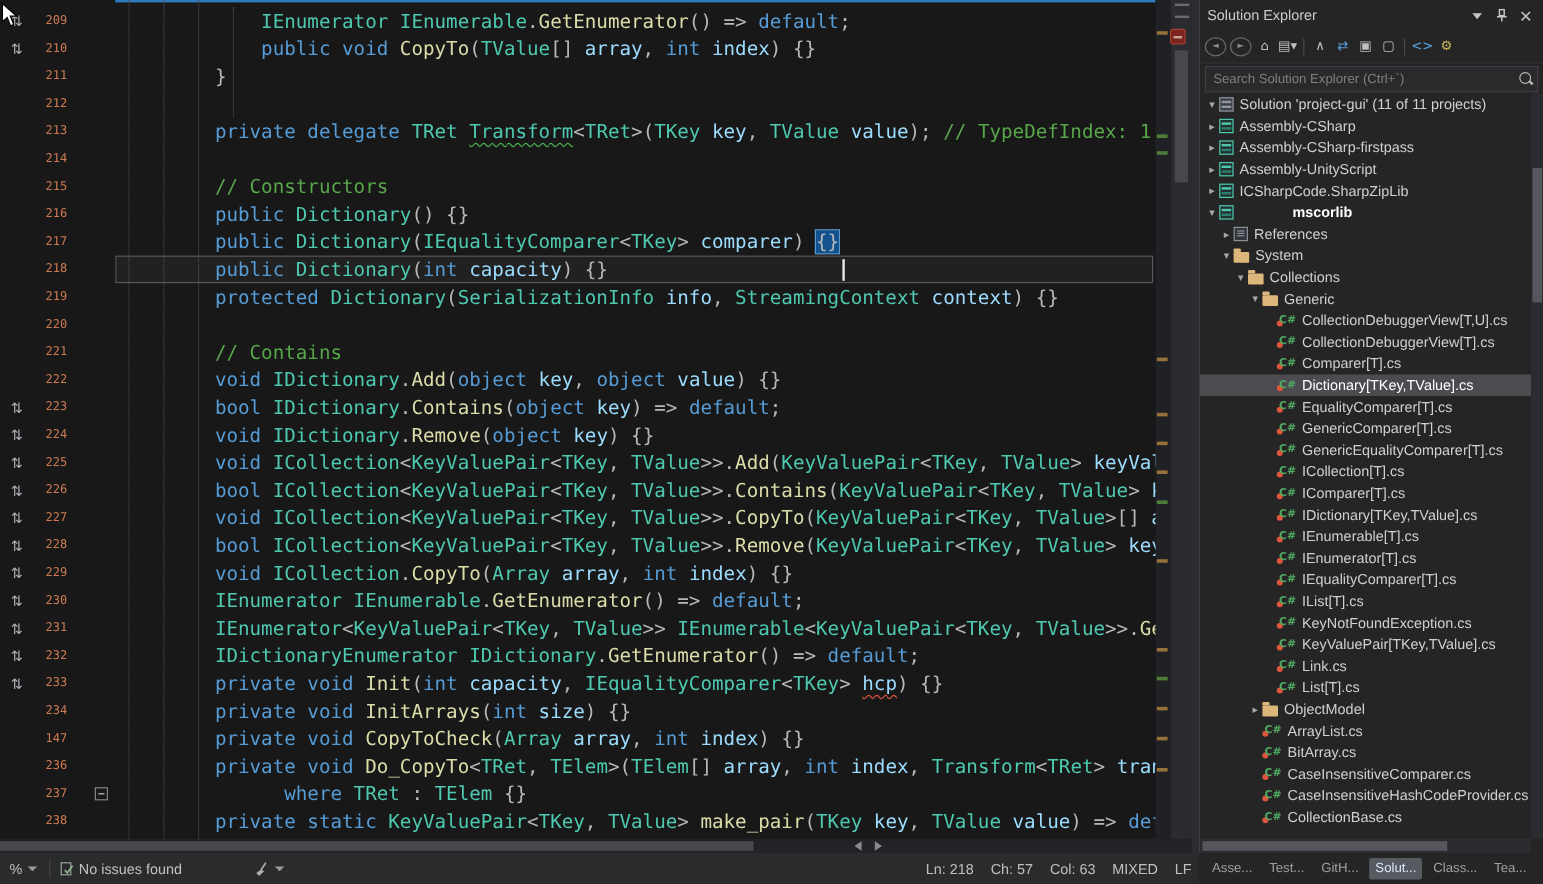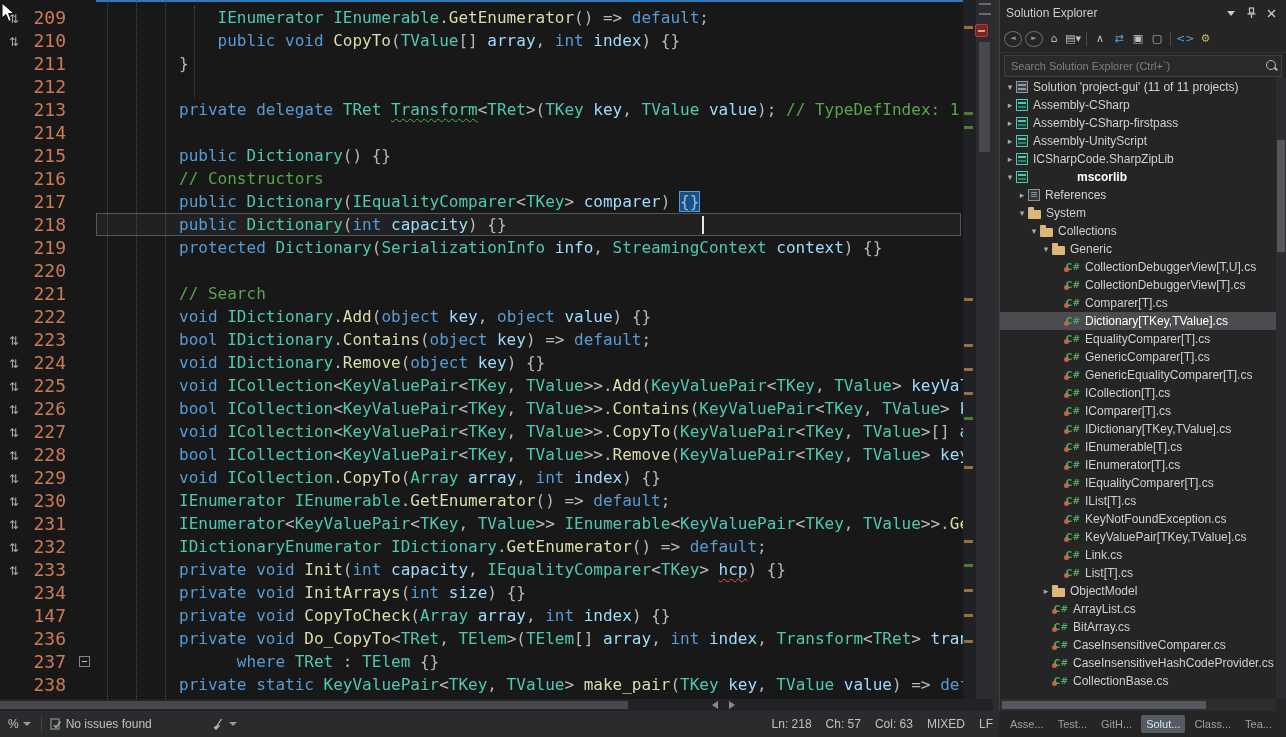--- a/index.html
+++ b/index.html
@@ -10,22 +10,22 @@
   
   .editor{position:absolute;left:0;top:0;width:993px;height:711px;background:var(--editor-bg,#181818);}
   .accent-top{position:absolute;left:96px;top:0;width:867px;height:2px;background:var(--accent,#2f86d2);opacity:.9;}
   .col{position:absolute;top:0;height:699px;overflow:hidden;padding-top:6px;box-sizing:border-box;}
   #glyph-col{left:0;width:28px;}
   #num-col{left:28px;width:48px;}
   #outline-col{left:76px;width:20px;}
   .cell{height:23px;line-height:23px;}
   .icon-cell{text-align:center;}
   .glyph{color:#aab0b6;font-size:12px;font-family:"DejaVu Sans",sans-serif;}
-  .num-cell{text-align:right;padding-right:10px;color:var(--line-number,#ce7b54);
-            font-family:"DejaVu Sans Mono",monospace;font-size:18px;}
+  .num-cell{text-align:center;padding-right:10px;color:var(--line-number,#ce7b54);
+            font-family:"DejaVu Sans Mono",monospace;font-size:10px;}
   .outline-cell{position:relative;}
   .obox{position:absolute;left:3px;top:6px;width:11px;height:11px;border:1px solid #858585;
         background:var(--editor-bg,#181818);box-sizing:border-box;}
   .obox::after{content:"";position:absolute;left:2px;top:4px;width:5px;height:1px;background:#cccccc;}
 
   #code-area{position:absolute;left:96px;top:0;width:867px;height:699px;overflow:hidden;}
   #code-lines{position:absolute;left:0;top:0;right:0;padding-top:6px;z-index:2;}
   .code-row{height:23px;line-height:23px;white-space:pre;font-family:"DejaVu Sans Mono",monospace;
             font-size:16px;color:var(--text,#dcdcdc);padding-left:6px;position:relative;}
   .tk-k{color:var(--keyword,#569cd6);}
@@ -237,27 +237,27 @@
         <div class="cell outline-cell"></div>
       </div>
     <div id="code-area">
       <div id="code-lines">
           <div class="code-row"><span class="tk-n">            </span><span class="tk-t">IEnumerator</span><span class="tk-n"> </span><span class="tk-t">IEnumerable</span><span class="tk-o">.</span><span class="tk-m">GetEnumerator</span><span class="tk-o">() =&gt; </span><span class="tk-k">default</span><span class="tk-o">;</span></div>
           <div class="code-row"><span class="tk-n">            </span><span class="tk-k">public</span><span class="tk-n"> </span><span class="tk-k">void</span><span class="tk-n"> </span><span class="tk-m">CopyTo</span><span class="tk-o">(</span><span class="tk-t">TValue</span><span class="tk-o">[] </span><span class="tk-p">array</span><span class="tk-o">, </span><span class="tk-k">int</span><span class="tk-n"> </span><span class="tk-p">index</span><span class="tk-o">) {}</span></div>
           <div class="code-row"><span class="tk-n">        </span><span class="tk-o">}</span></div>
           <div class="code-row"><span class="tk-n"></span></div>
           <div class="code-row"><span class="tk-n">        </span><span class="tk-k">private</span><span class="tk-n"> </span><span class="tk-k">delegate</span><span class="tk-n"> </span><span class="tk-t">TRet</span><span class="tk-n"> </span><span class="tk-t sqg">Transform</span><span class="tk-o">&lt;</span><span class="tk-t">TRet</span><span class="tk-o">&gt;(</span><span class="tk-t">TKey</span><span class="tk-n"> </span><span class="tk-p">key</span><span class="tk-o">, </span><span class="tk-t">TValue</span><span class="tk-n"> </span><span class="tk-p">value</span><span class="tk-o">);</span><span class="tk-n"> </span><span class="tk-c">// TypeDefIndex: 1</span></div>
           <div class="code-row"><span class="tk-n"></span></div>
+          <div class="code-row"><span class="tk-n">        </span><span class="tk-c">// Constructors</span></div>
           <div class="code-row"><span class="tk-n">        </span><span class="tk-k">public</span><span class="tk-n"> </span><span class="tk-t">Dictionary</span><span class="tk-o">() {}</span></div>
-          <div class="code-row"><span class="tk-n">        </span><span class="tk-c">// Constructors</span></div>
           <div class="code-row"><span class="tk-n">        </span><span class="tk-k">public</span><span class="tk-n"> </span><span class="tk-t">Dictionary</span><span class="tk-o">(</span><span class="tk-t">IEqualityComparer</span><span class="tk-o">&lt;</span><span class="tk-t">TKey</span><span class="tk-o">&gt; </span><span class="tk-p">comparer</span><span class="tk-o">) </span><span class="tk-o bm">{}</span></div>
           <div class="code-row"><span class="tk-n">        </span><span class="tk-k">public</span><span class="tk-n"> </span><span class="tk-t">Dictionary</span><span class="tk-o">(</span><span class="tk-k">int</span><span class="tk-n"> </span><span class="tk-p">capacity</span><span class="tk-o">) {}</span></div>
           <div class="code-row"><span class="tk-n">        </span><span class="tk-k">protected</span><span class="tk-n"> </span><span class="tk-t">Dictionary</span><span class="tk-o">(</span><span class="tk-t">SerializationInfo</span><span class="tk-n"> </span><span class="tk-p">info</span><span class="tk-o">, </span><span class="tk-t">StreamingContext</span><span class="tk-n"> </span><span class="tk-p">context</span><span class="tk-o">) {}</span></div>
           <div class="code-row"><span class="tk-n"></span></div>
-          <div class="code-row"><span class="tk-n">        </span><span class="tk-c">// Search</span></div>
+          <div class="code-row"><span class="tk-n">        </span><span class="tk-c">// Contains</span></div>
           <div class="code-row"><span class="tk-n">        </span><span class="tk-k">void</span><span class="tk-n"> </span><span class="tk-t">IDictionary</span><span class="tk-o">.</span><span class="tk-m">Add</span><span class="tk-o">(</span><span class="tk-k">object</span><span class="tk-n"> </span><span class="tk-p">key</span><span class="tk-o">, </span><span class="tk-k">object</span><span class="tk-n"> </span><span class="tk-p">value</span><span class="tk-o">) {}</span></div>
           <div class="code-row"><span class="tk-n">        </span><span class="tk-k">bool</span><span class="tk-n"> </span><span class="tk-t">IDictionary</span><span class="tk-o">.</span><span class="tk-m">Contains</span><span class="tk-o">(</span><span class="tk-k">object</span><span class="tk-n"> </span><span class="tk-p">key</span><span class="tk-o">) =&gt; </span><span class="tk-k">default</span><span class="tk-o">;</span></div>
           <div class="code-row"><span class="tk-n">        </span><span class="tk-k">void</span><span class="tk-n"> </span><span class="tk-t">IDictionary</span><span class="tk-o">.</span><span class="tk-m">Remove</span><span class="tk-o">(</span><span class="tk-k">object</span><span class="tk-n"> </span><span class="tk-p">key</span><span class="tk-o">) {}</span></div>
           <div class="code-row"><span class="tk-n">        </span><span class="tk-k">void</span><span class="tk-n"> </span><span class="tk-t">ICollection</span><span class="tk-o">&lt;</span><span class="tk-t">KeyValuePair</span><span class="tk-o">&lt;</span><span class="tk-t">TKey</span><span class="tk-o">, </span><span class="tk-t">TValue</span><span class="tk-o">&gt;&gt;.</span><span class="tk-m">Add</span><span class="tk-o">(</span><span class="tk-t">KeyValuePair</span><span class="tk-o">&lt;</span><span class="tk-t">TKey</span><span class="tk-o">, </span><span class="tk-t">TValue</span><span class="tk-o">&gt; </span><span class="tk-p">keyValuePair</span></div>
           <div class="code-row"><span class="tk-n">        </span><span class="tk-k">bool</span><span class="tk-n"> </span><span class="tk-t">ICollection</span><span class="tk-o">&lt;</span><span class="tk-t">KeyValuePair</span><span class="tk-o">&lt;</span><span class="tk-t">TKey</span><span class="tk-o">, </span><span class="tk-t">TValue</span><span class="tk-o">&gt;&gt;.</span><span class="tk-m">Contains</span><span class="tk-o">(</span><span class="tk-t">KeyValuePair</span><span class="tk-o">&lt;</span><span class="tk-t">TKey</span><span class="tk-o">, </span><span class="tk-t">TValue</span><span class="tk-o">&gt; </span><span class="tk-p">keyValuePair</span></div>
           <div class="code-row"><span class="tk-n">        </span><span class="tk-k">void</span><span class="tk-n"> </span><span class="tk-t">ICollection</span><span class="tk-o">&lt;</span><span class="tk-t">KeyValuePair</span><span class="tk-o">&lt;</span><span class="tk-t">TKey</span><span class="tk-o">, </span><span class="tk-t">TValue</span><span class="tk-o">&gt;&gt;.</span><span class="tk-m">CopyTo</span><span class="tk-o">(</span><span class="tk-t">KeyValuePair</span><span class="tk-o">&lt;</span><span class="tk-t">TKey</span><span class="tk-o">, </span><span class="tk-t">TValue</span><span class="tk-o">&gt;[] </span><span class="tk-p">array</span></div>
           <div class="code-row"><span class="tk-n">        </span><span class="tk-k">bool</span><span class="tk-n"> </span><span class="tk-t">ICollection</span><span class="tk-o">&lt;</span><span class="tk-t">KeyValuePair</span><span class="tk-o">&lt;</span><span class="tk-t">TKey</span><span class="tk-o">, </span><span class="tk-t">TValue</span><span class="tk-o">&gt;&gt;.</span><span class="tk-m">Remove</span><span class="tk-o">(</span><span class="tk-t">KeyValuePair</span><span class="tk-o">&lt;</span><span class="tk-t">TKey</span><span class="tk-o">, </span><span class="tk-t">TValue</span><span class="tk-o">&gt; </span><span class="tk-p">keyValuePair</span></div>
           <div class="code-row"><span class="tk-n">        </span><span class="tk-k">void</span><span class="tk-n"> </span><span class="tk-t">ICollection</span><span class="tk-o">.</span><span class="tk-m">CopyTo</span><span class="tk-o">(</span><span class="tk-t">Array</span><span class="tk-n"> </span><span class="tk-p">array</span><span class="tk-o">, </span><span class="tk-k">int</span><span class="tk-n"> </span><span class="tk-p">index</span><span class="tk-o">) {}</span></div>
           <div class="code-row"><span class="tk-n">        </span><span class="tk-t">IEnumerator</span><span class="tk-n"> </span><span class="tk-t">IEnumerable</span><span class="tk-o">.</span><span class="tk-m">GetEnumerator</span><span class="tk-o">() =&gt; </span><span class="tk-k">default</span><span class="tk-o">;</span></div>
           <div class="code-row"><span class="tk-n">        </span><span class="tk-t">IEnumerator</span><span class="tk-o">&lt;</span><span class="tk-t">KeyValuePair</span><span class="tk-o">&lt;</span><span class="tk-t">TKey</span><span class="tk-o">, </span><span class="tk-t">TValue</span><span class="tk-o">&gt;&gt; </span><span class="tk-t">IEnumerable</span><span class="tk-o">&lt;</span><span class="tk-t">KeyValuePair</span><span class="tk-o">&lt;</span><span class="tk-t">TKey</span><span class="tk-o">, </span><span class="tk-t">TValue</span><span class="tk-o">&gt;&gt;.</span><span class="tk-m">GetEnumerator</span></div>

